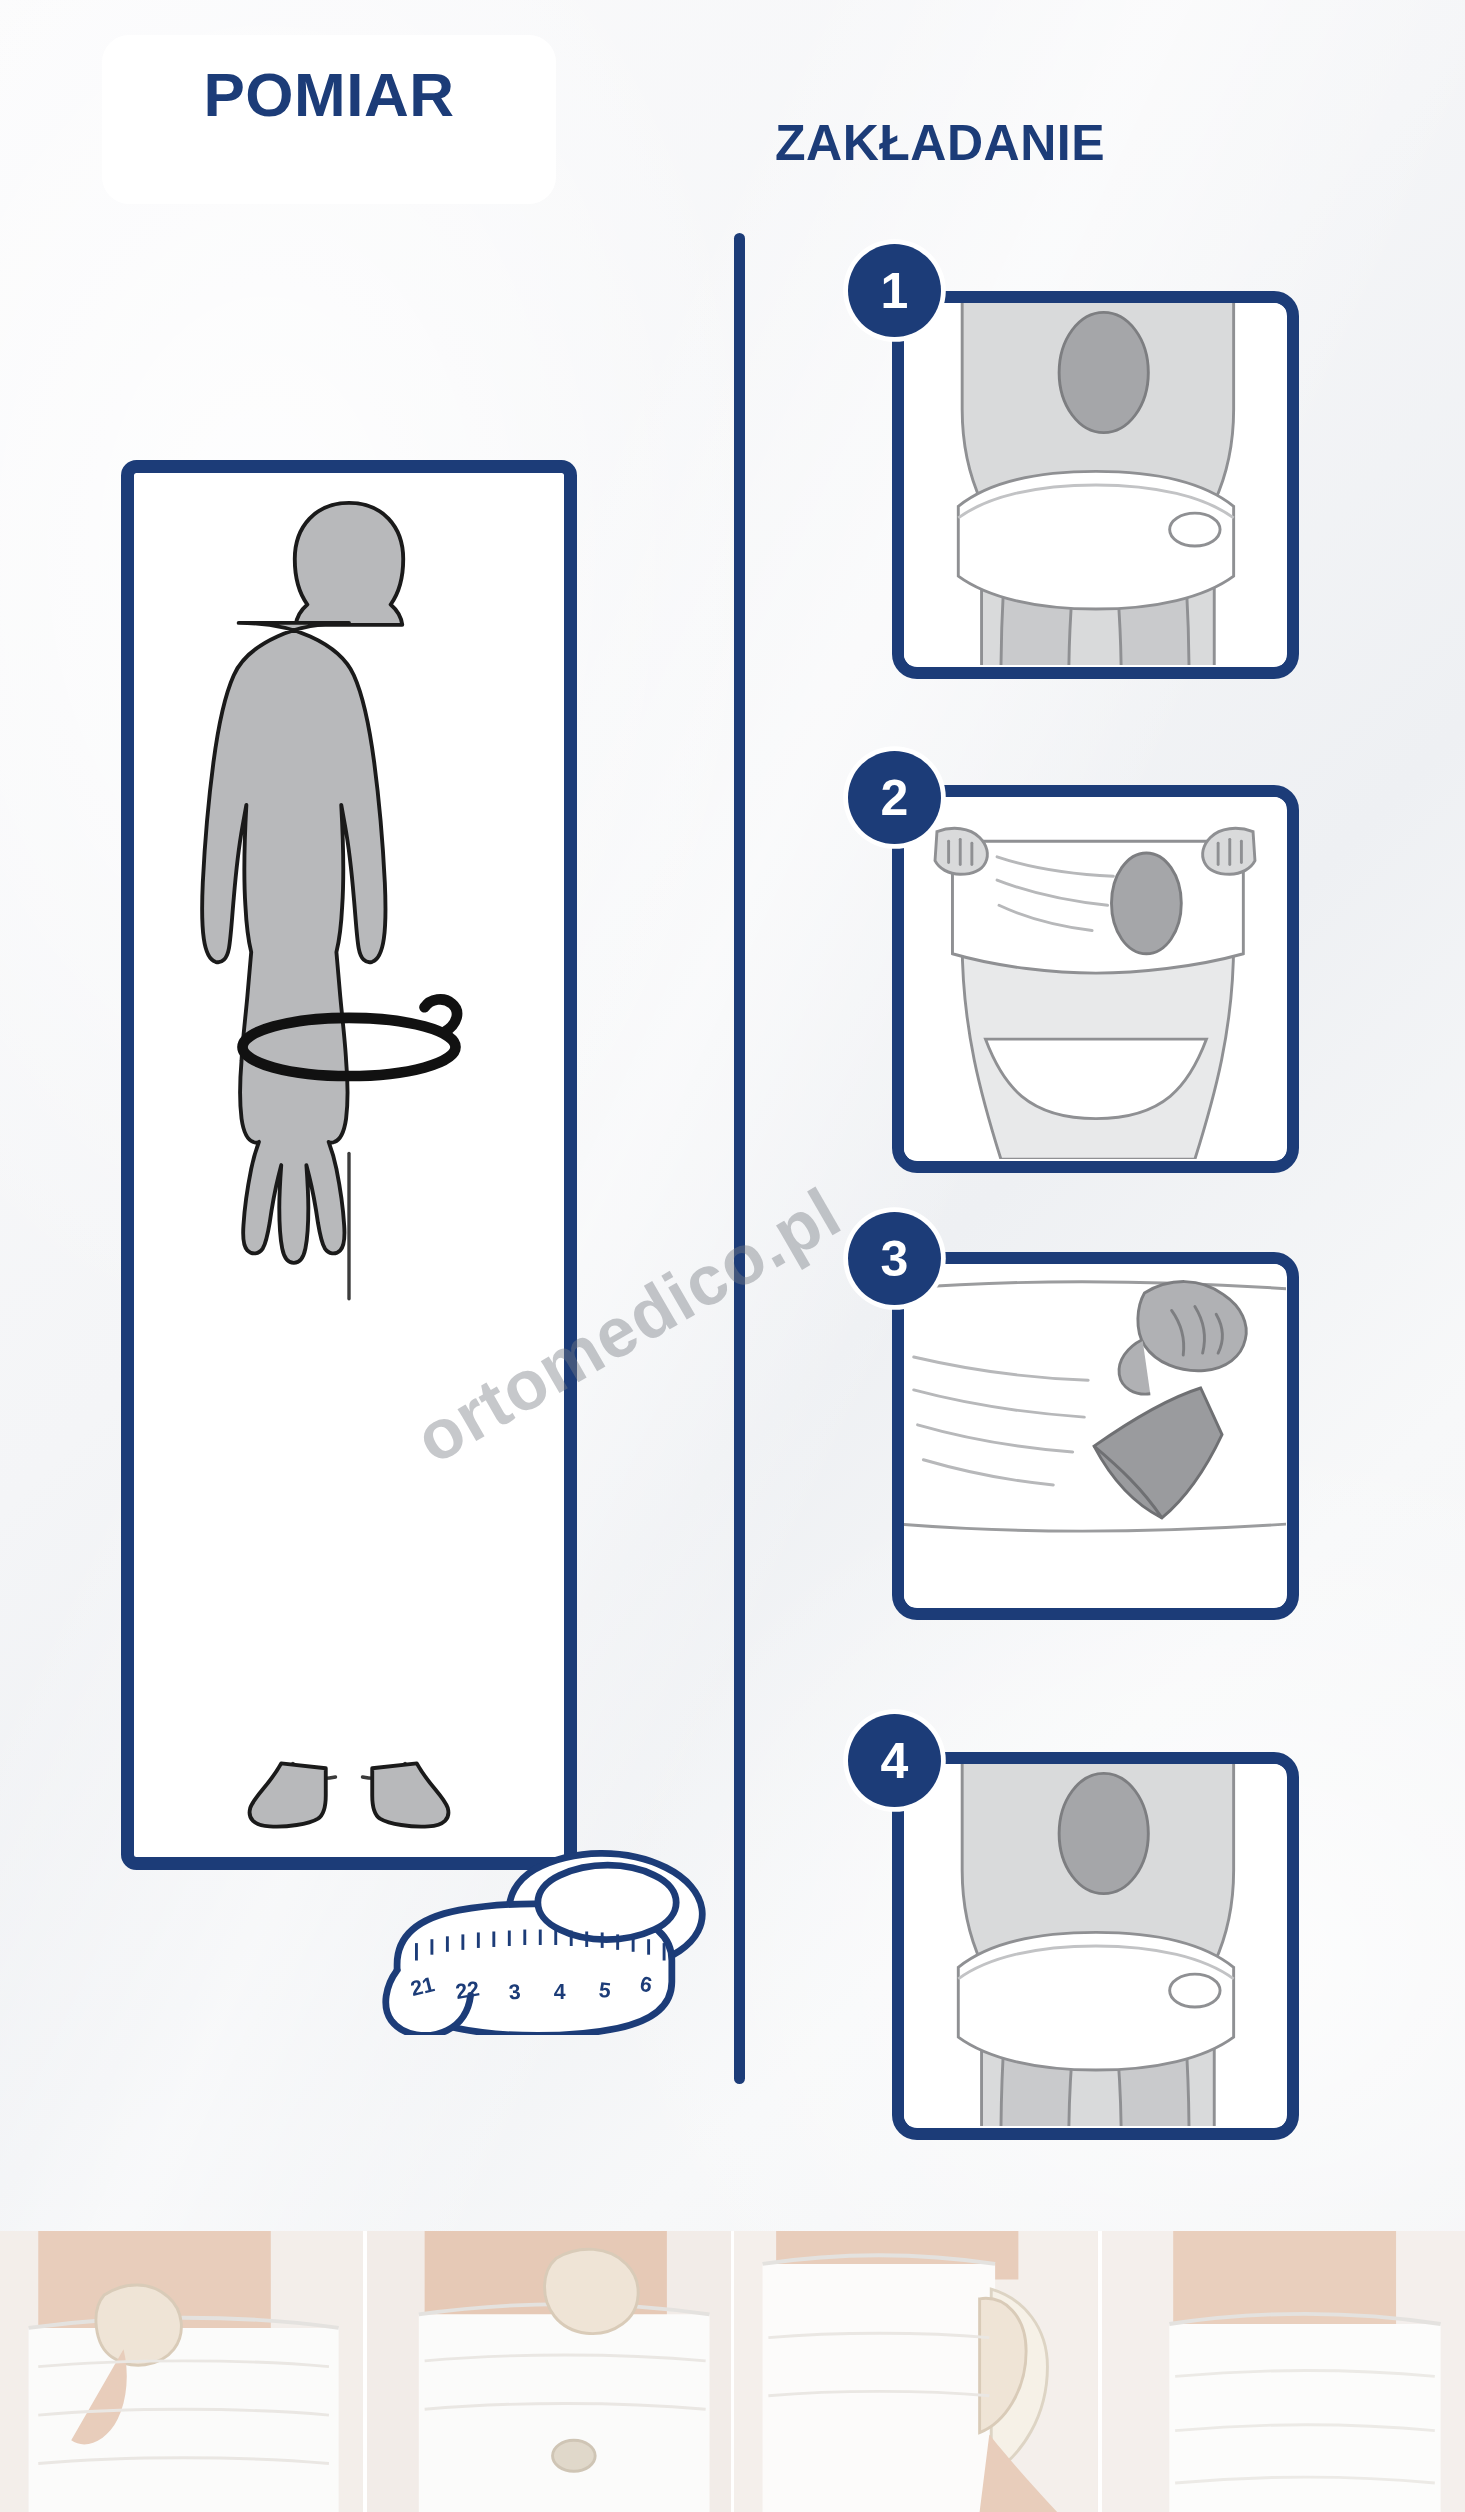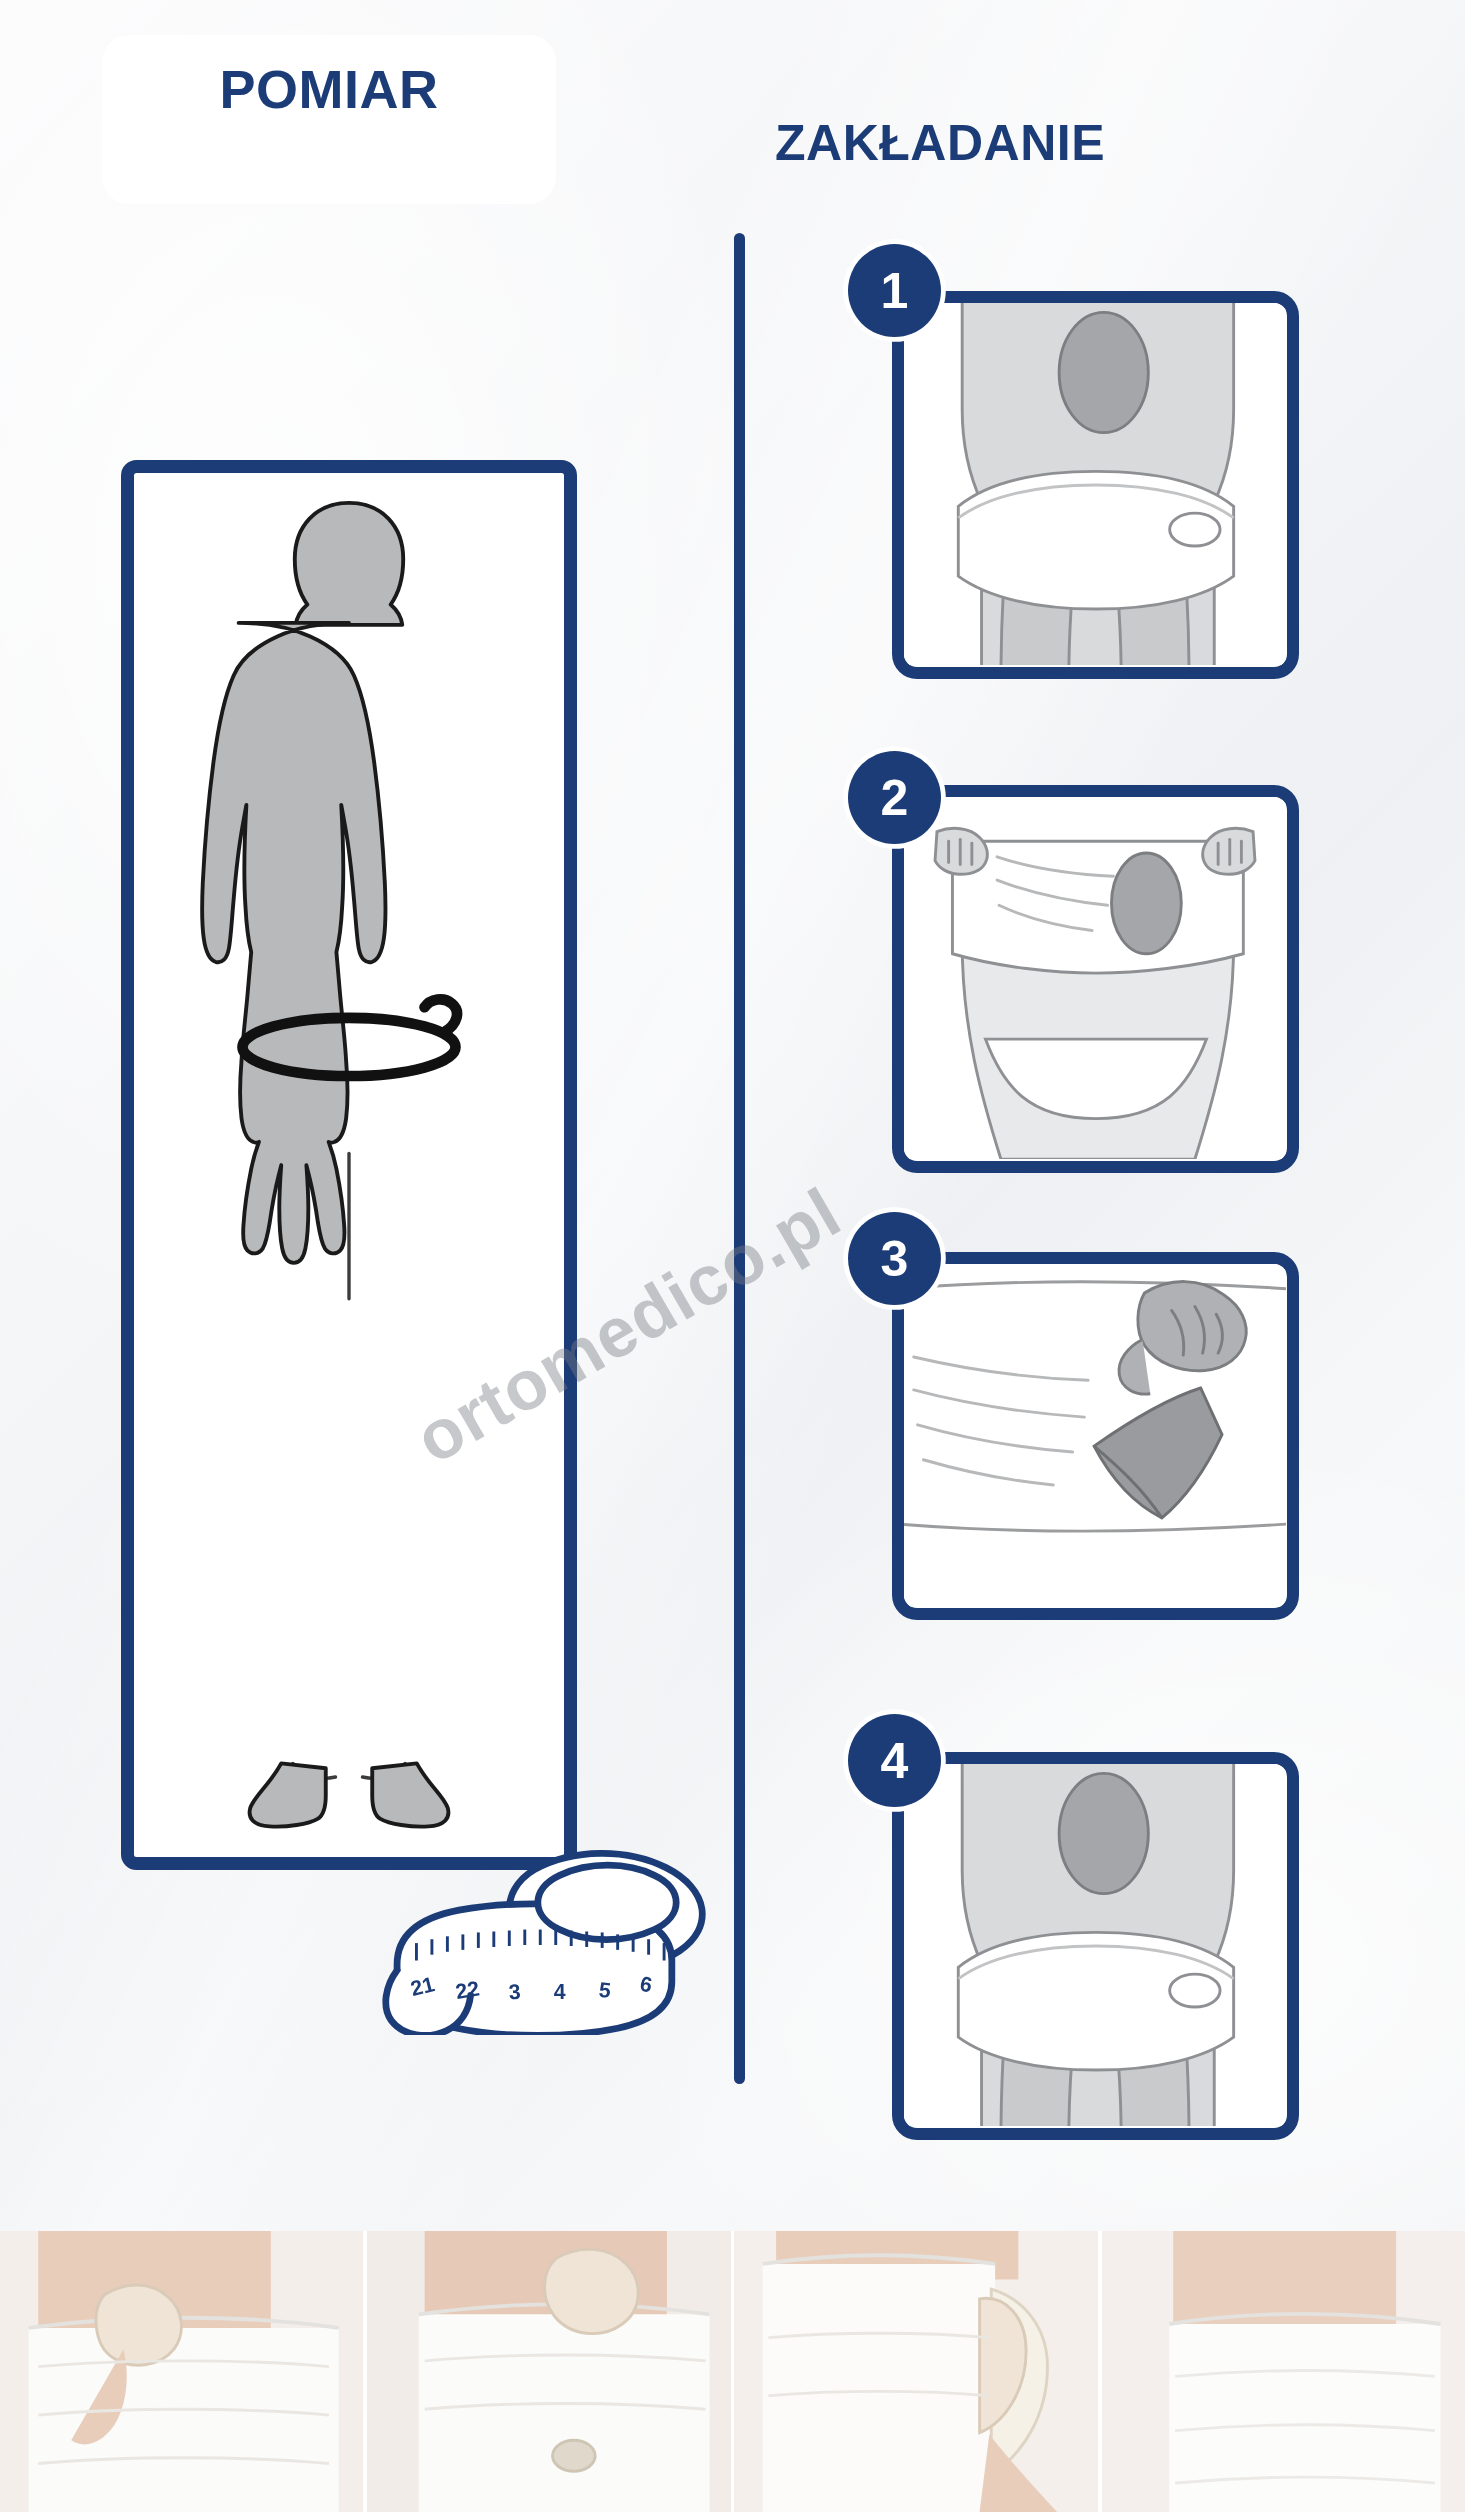--- a/index.html
+++ b/index.html
@@ -40,21 +40,21 @@
     background: #ffffff;
     border-radius: 27px;
   }
   .title-left {
     position: absolute;
     left: 102px;
     top: 58px;
     width: 454px;
     text-align: center;
     color: #1c3c78;
-    font-size: 54px;
+    font-size: 62px;
     font-weight: bold;
     line-height: 1.18;
     letter-spacing: 0.5px;
   }
   .title-right {
     position: absolute;
     left: 775px;
     top: 114px;
     width: 601px;
     text-align: left;

